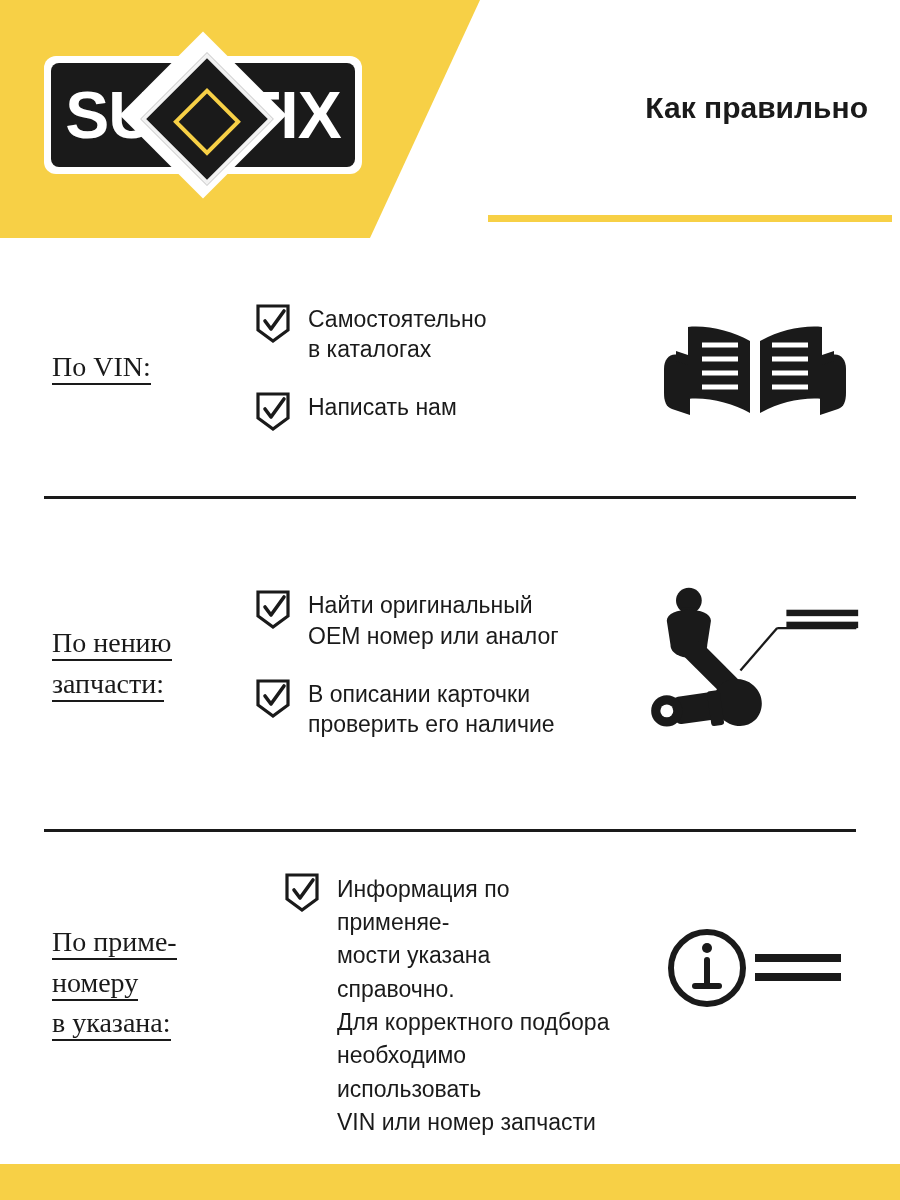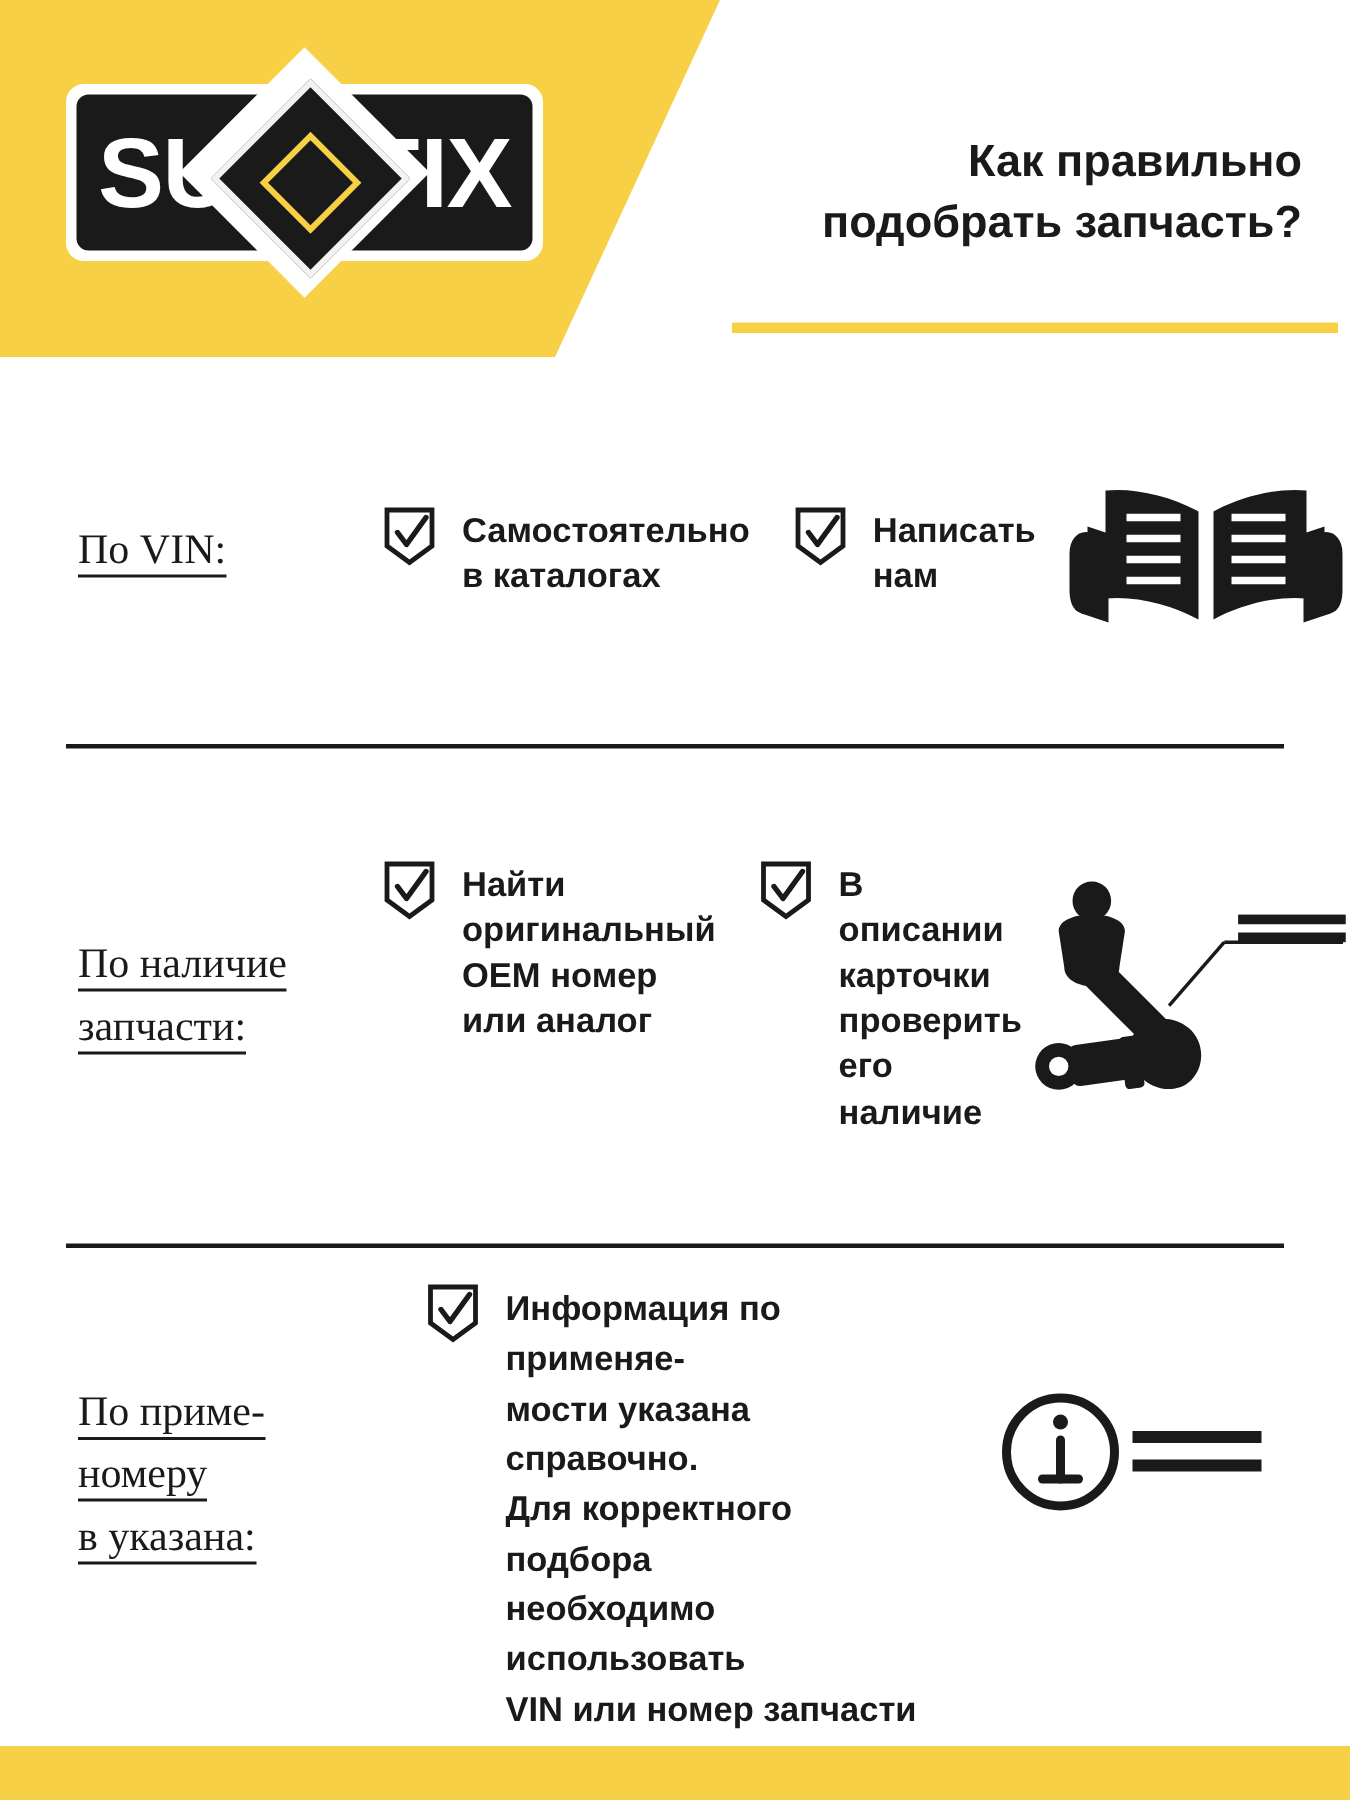--- a/index.html
+++ b/index.html
@@ -170,25 +170,24 @@
   }
   .row-label span {
     border-bottom: 2px solid #1a1a1a;
     display: inline;
     padding-bottom: 1px;
     font-family: Liberation Serif, serif;
   }
   .row-items {
     flex: 1 1 auto;
     display: flex;
-    flex-direction: row;
+    flex-direction: column;
     justify-content: center;
     gap: 26px;
     padding-right: 8px;
-    font-weight: bold;
   }
   .bullet {
     display: flex;
     align-items: flex-start;
     gap: 14px;
   }
   .check-icon {
     flex: 0 0 auto;
     width: 42px;
     height: 42px;
@@ -242,21 +241,20 @@
     <div class="logo-diamond"></div>
     <div class="logo-text">
       <span class="seg">SU</span>
       <span style="display:inline-block;width:86px"></span>
       <span class="seg">FIX</span>
     </div>
   </div>
 
   <div class="header-title">
     <div>Как правильно</div>
-    <div>подобрать запчасть?</div>
   </div>
   <div class="header-title-rule"></div>
 </div>
 
 <div class="main">
 
   <div class="row" id="row-vin">
     <div class="row-label">
       <span>По VIN:</span>
     </div>
@@ -298,21 +296,21 @@
 
         <path d="M112 40 H148 M112 54 H148 M112 68 H148 M112 82 H148" stroke="#ffffff" stroke-width="5"></path>
       </svg>
     </div>
   </div>
 
   <div class="divider"></div>
 
   <div class="row" id="row-part">
     <div class="row-label">
-      <span>По наличие</span><br>
+      <span>По нению</span><br>
       <span>запчасти:</span>
     </div>
     <div class="row-items">
       <div class="bullet">
         <span class="check-icon">
           <svg viewBox="0 0 42 42" width="42" height="42" aria-hidden="true">
             <path d="M6 4 H36 L36 28 L21 39 L6 28 Z" fill="none" stroke="#1a1a1a" stroke-width="3.2"></path>
             <path d="M13 19 L19 27 L32 9" fill="none" stroke="#1a1a1a" stroke-width="3.6" stroke-linecap="round" stroke-linejoin="round"></path>
           </svg>
         </span>

